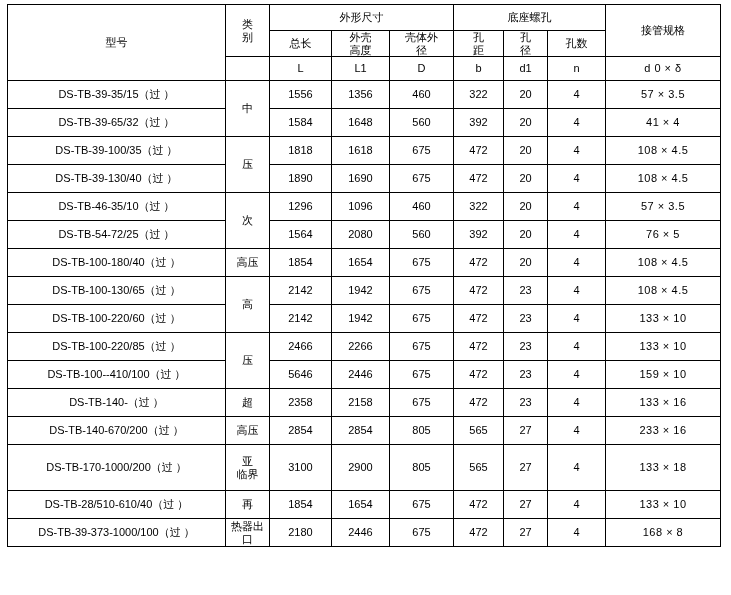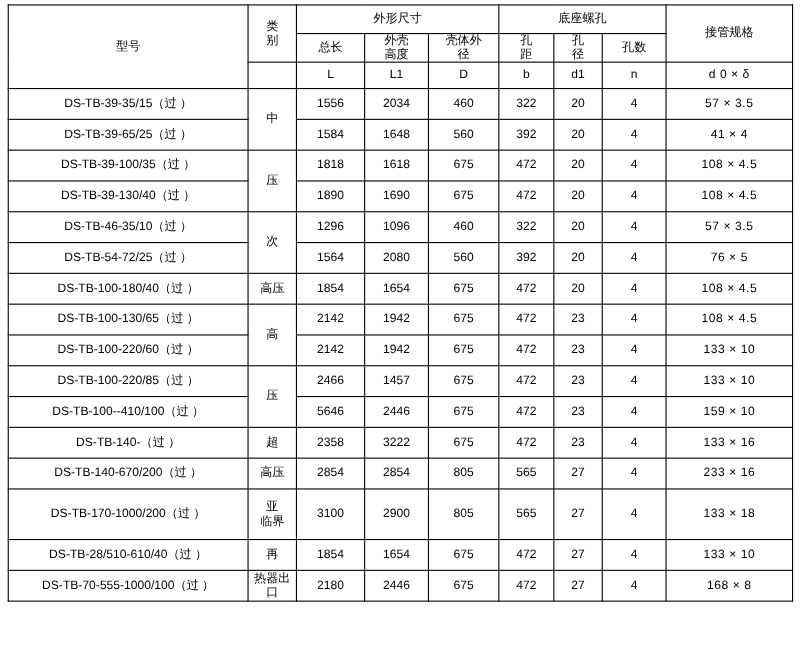--- a/index.html
+++ b/index.html
@@ -133,30 +133,30 @@
         <td>b</td>
         <td>d1</td>
         <td>n</td>
         <td class="conn">d 0  × δ</td>
       </tr>
 
       <tr class="row">
         <td class="model-cell">DS-TB-39-35/15（过 ）</td>
         <td rowspan="2" class="cat-cell">中</td>
         <td>1556</td>
-        <td>2034</td>
+        <td>1356</td>
         <td>460</td>
         <td>322</td>
         <td>20</td>
         <td>4</td>
         <td class="conn">57 ×  3.5</td>
       </tr>
 
       <tr class="row">
-        <td class="model-cell">DS-TB-39-65/25（过 ）</td>
+        <td class="model-cell">DS-TB-39-65/32（过 ）</td>
         <td>1584</td>
         <td>1648</td>
         <td>560</td>
         <td>392</td>
         <td>20</td>
         <td>4</td>
         <td class="conn">41 ×  4</td>
       </tr>
 
       <tr class="row">
@@ -237,21 +237,21 @@
         <td>472</td>
         <td>23</td>
         <td>4</td>
         <td class="conn">133 ×  10</td>
       </tr>
 
       <tr class="row">
         <td class="model-cell">DS-TB-100-220/85（过 ）</td>
         <td rowspan="2" class="cat-cell">压</td>
         <td>2466</td>
-        <td>1457</td>
+        <td>2266</td>
         <td>675</td>
         <td>472</td>
         <td>23</td>
         <td>4</td>
         <td class="conn">133 ×  10</td>
       </tr>
 
       <tr class="row">
         <td class="model-cell">DS-TB-100--410/100（过 ）</td>
         <td>5646</td>
@@ -260,21 +260,21 @@
         <td>472</td>
         <td>23</td>
         <td>4</td>
         <td class="conn">159 ×  10</td>
       </tr>
 
       <tr class="row">
         <td class="model-cell">DS-TB-140-（过 ）</td>
         <td class="cat-cell">超</td>
         <td>2358</td>
-        <td>3222</td>
+        <td>2158</td>
         <td>675</td>
         <td>472</td>
         <td>23</td>
         <td>4</td>
         <td class="conn">133 ×  16</td>
       </tr>
 
       <tr class="row">
         <td class="model-cell">DS-TB-140-670/200（过 ）</td>
         <td class="cat-cell">高压</td>
@@ -308,21 +308,21 @@
         <td>1854</td>
         <td>1654</td>
         <td>675</td>
         <td>472</td>
         <td>27</td>
         <td>4</td>
         <td class="conn">133 ×  10</td>
       </tr>
 
       <tr class="row">
-        <td class="model-cell">DS-TB-70-555-1000/100（过 ）</td>
+        <td class="model-cell">DS-TB-39-373-1000/100（过 ）</td>
         <td class="cat-cell">热器出口</td>
         <td>2180</td>
         <td>2446</td>
         <td>675</td>
         <td>472</td>
         <td>27</td>
         <td>4</td>
         <td class="conn">168 ×  8</td>
       </tr>
     </tbody>

